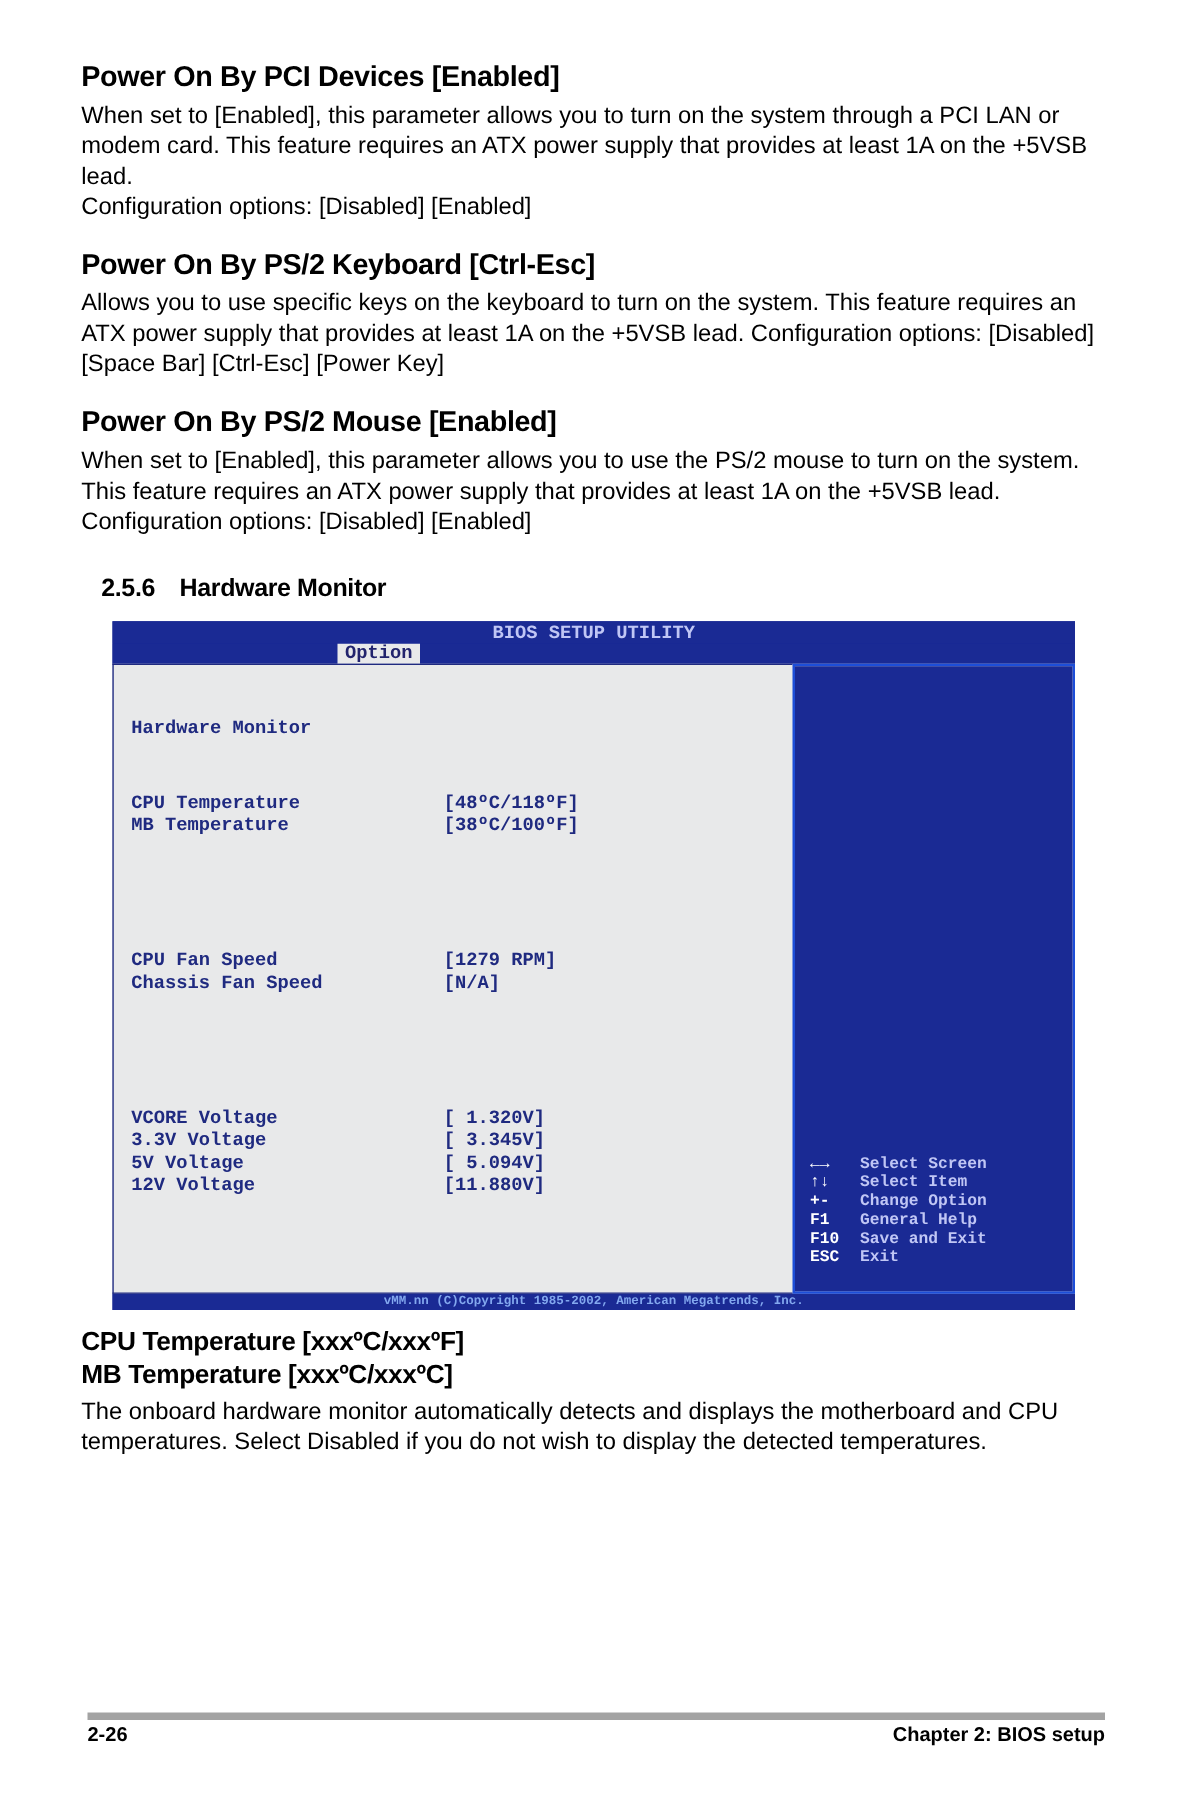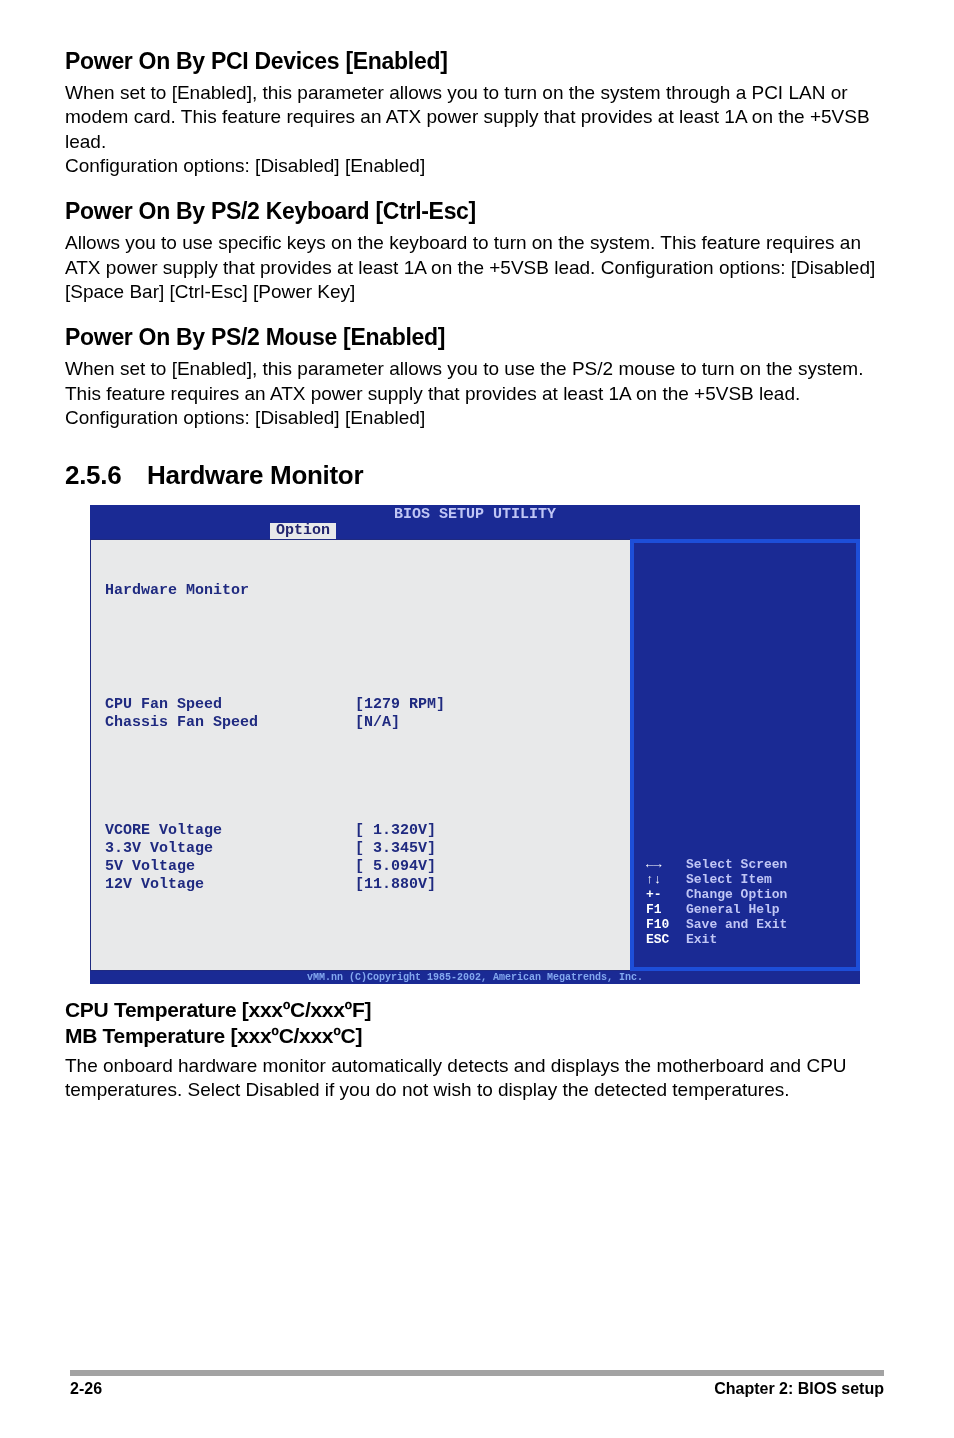--- a/index.html
+++ b/index.html
@@ -19,22 +19,22 @@
   h2.option-heading {
     font-family: "Arial Black", Arial, sans-serif;
     font-weight: 900;
     font-size: 23px;
     margin: 0 0 6px 0;
     letter-spacing: -0.3px;
   }
   h2.section-heading {
     font-family: "Arial Black", Arial, sans-serif;
     font-weight: 900;
-    font-size: 26px;
-    margin: 30px 0 14px 0;
+    font-size: 20px;
+    margin: 30px 0 14px 16px;
     letter-spacing: -0.3px;
   }
   p.body {
     font-size: 19px;
     line-height: 1.28;
     margin: 0 0 20px 0;
   }
   h3.sub-heading {
     font-family: "Arial Black", Arial, sans-serif;
     font-weight: 900;
@@ -85,21 +85,21 @@
     font-size: 15px;
     line-height: 18px;
     white-space: pre;
   }
   .bios-left-title {
     color: #1f2a80;
     margin-bottom: 6px;
   }
   .bios-right {
     width: 222px;
-    border: 4px solid #1d4ed8;
+    border: 2px solid #1d4ed8;
     position: relative;
   }
   .bios-help {
     position: absolute;
     bottom: 20px;
     left: 12px;
     font-size: 13px;
     line-height: 15px;
     color: #c0c6f5;
     background: transparent;
@@ -154,20 +154,21 @@
 Configuration options: [Disabled] [Enabled]</p>
 
   <h2 class="section-heading">2.5.6 Hardware Monitor</h2>
 
   <div class="bios">
     <div class="bios-titlebar">BIOS SETUP UTILITY</div>
     <div class="bios-tab-row"><span class="bios-tab">Option</span></div>
     <div class="bios-body">
       <div class="bios-left">
         <div class="bios-left-title">Hardware Monitor</div>
+        <div id="bios-block-a"><div class="bios-row"><span class="bios-label">CPU Temperature</span><span class="bios-val">[48ºC/118ºF]</span></div><div class="bios-row"><span class="bios-label">MB Temperature</span><span class="bios-val">[38ºC/100ºF]</span></div></div>
         <div style="height:18px"></div>
         <div id="bios-block-b"><div class="bios-row"><span class="bios-label">CPU Fan Speed</span><span class="bios-val">[1279 RPM]</span></div><div class="bios-row"><span class="bios-label">Chassis Fan Speed</span><span class="bios-val">[N/A]</span></div></div>
         <div style="height:18px"></div>
         <div id="bios-block-c"><div class="bios-row"><span class="bios-label">VCORE Voltage</span><span class="bios-val">[ 1.320V]</span></div><div class="bios-row"><span class="bios-label">3.3V Voltage</span><span class="bios-val">[ 3.345V]</span></div><div class="bios-row"><span class="bios-label">5V Voltage</span><span class="bios-val">[ 5.094V]</span></div><div class="bios-row"><span class="bios-label">12V Voltage</span><span class="bios-val">[11.880V]</span></div></div>
       </div>
       <div class="bios-right">
         <div class="bios-right-inner">
           <div class="bios-help" id="bios-help">
               <div class="bios-help-row"><span class="bios-help-key">←→</span><span class="bios-help-txt">Select Screen</span></div>
               <div class="bios-help-row"><span class="bios-help-key">↑↓</span><span class="bios-help-txt">Select Item</span></div>

